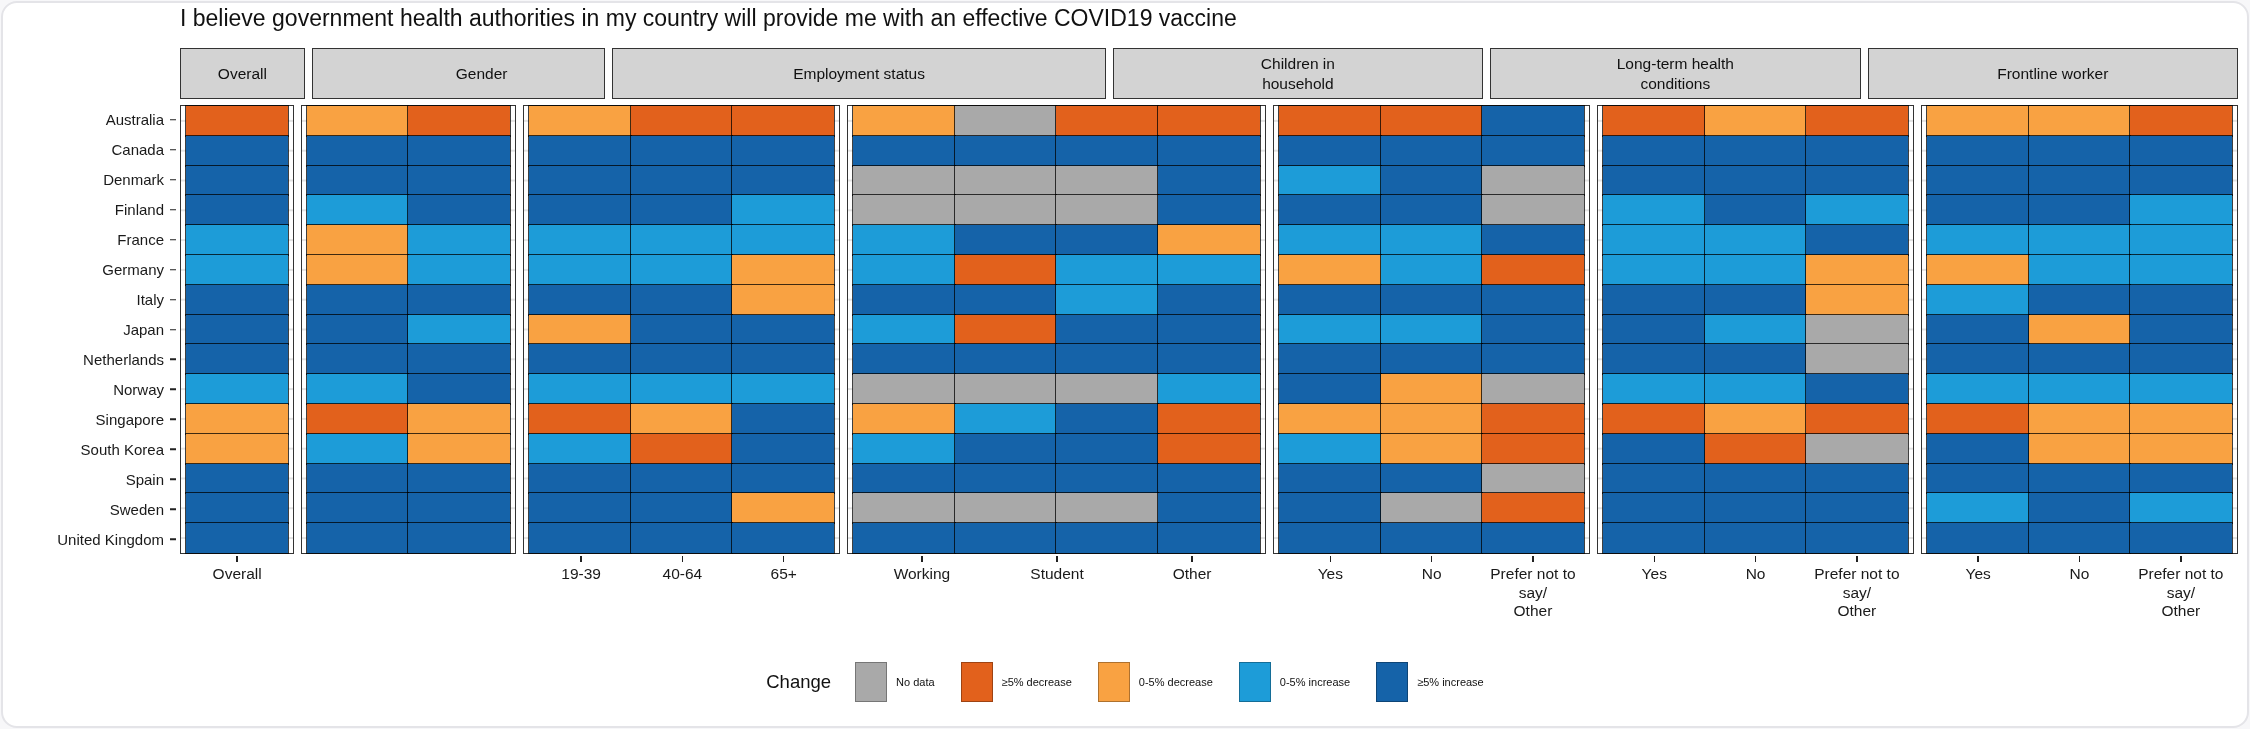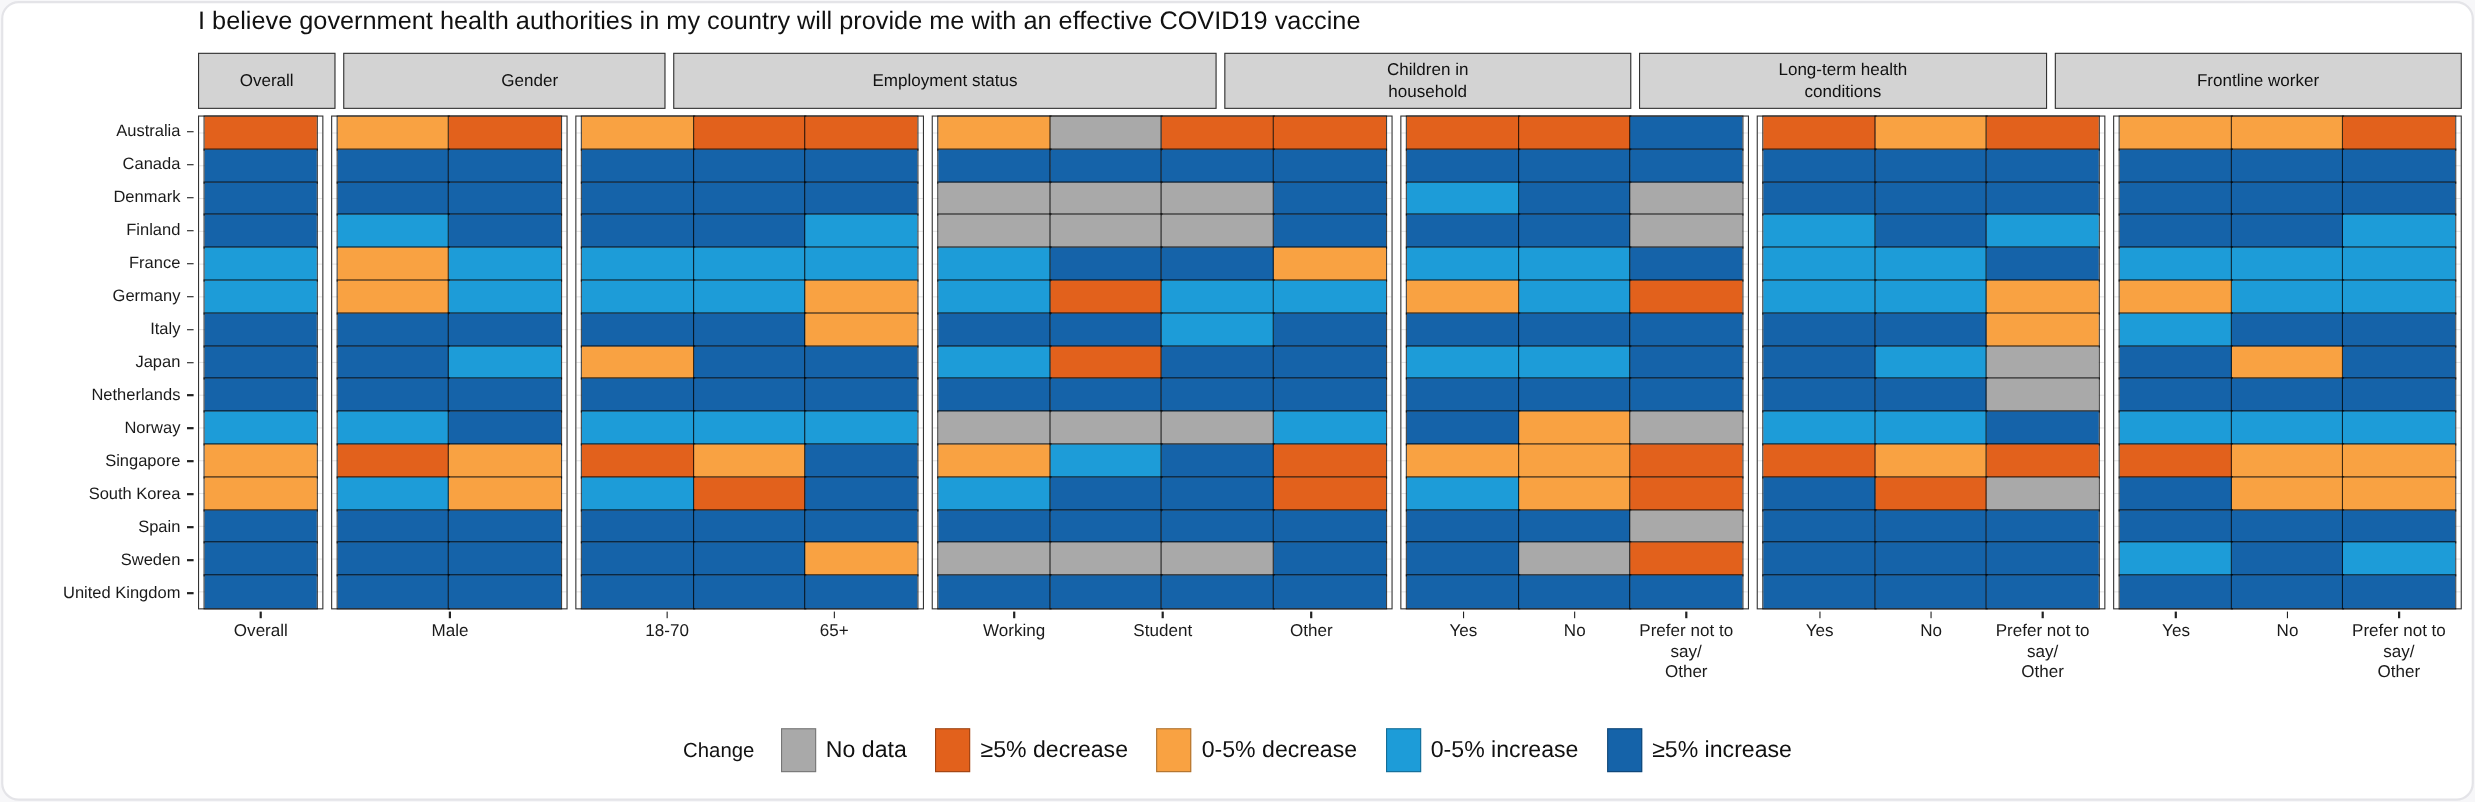--- a/index.html
+++ b/index.html
@@ -70,21 +70,21 @@
     white-space:pre-line;line-height:1.2;color:#1a1a1a;
   }
   #legend{
     position:absolute;left:0;right:0;top:652px;height:60px;
     display:flex;align-items:center;justify-content:center;gap:24px;
   }
   #legend-title{font-size:18.5px;color:#111;}
   #legend-items{display:flex;align-items:center;gap:26px;}
   .legend-item{display:flex;align-items:center;gap:9px;}
   .swatch{width:32px;height:40px;border:1px solid rgba(0,0,0,0.3);box-sizing:border-box;}
-  .legend-text{font-size:21px;color:#111;}
+  .legend-text{font-size:11px;color:#111;}
 </style>
 </head>
 <body>
 
 <div class="card"></div>
 
 <div id="chart-title">I believe government health authorities in my country will provide me with an effective COVID19 vaccine</div>
 
 <div id="strips">
     <div class="strip" style="flex: 1 1 0px;">Overall</div>
@@ -432,29 +432,29 @@
   </div>
 
 <div id="xlabels">
     <div class="xgroup" style="flex: 1 1 0px;">
       <div class="xslot">
         <div class="xtick"></div>
         <div class="xlab">Overall</div>
       </div>
     </div>
     <div class="xgroup" style="flex: 2 1 0px;">
-      <div class="xslot">
-        <div class="xtick"></div>
-        <div class="xlab">Male</div>
-      </div>
     </div>
     <div class="xgroup" style="flex: 3 1 0px;">
       <div class="xslot">
         <div class="xtick"></div>
-        <div class="xlab">18-70</div>
+        <div class="xlab">19-39</div>
+      </div>
+      <div class="xslot">
+        <div class="xtick"></div>
+        <div class="xlab">40-64</div>
       </div>
       <div class="xslot">
         <div class="xtick"></div>
         <div class="xlab">65+</div>
       </div>
     </div>
     <div class="xgroup" style="flex: 4 1 0px;">
       <div class="xslot">
         <div class="xtick"></div>
         <div class="xlab">Working</div>

